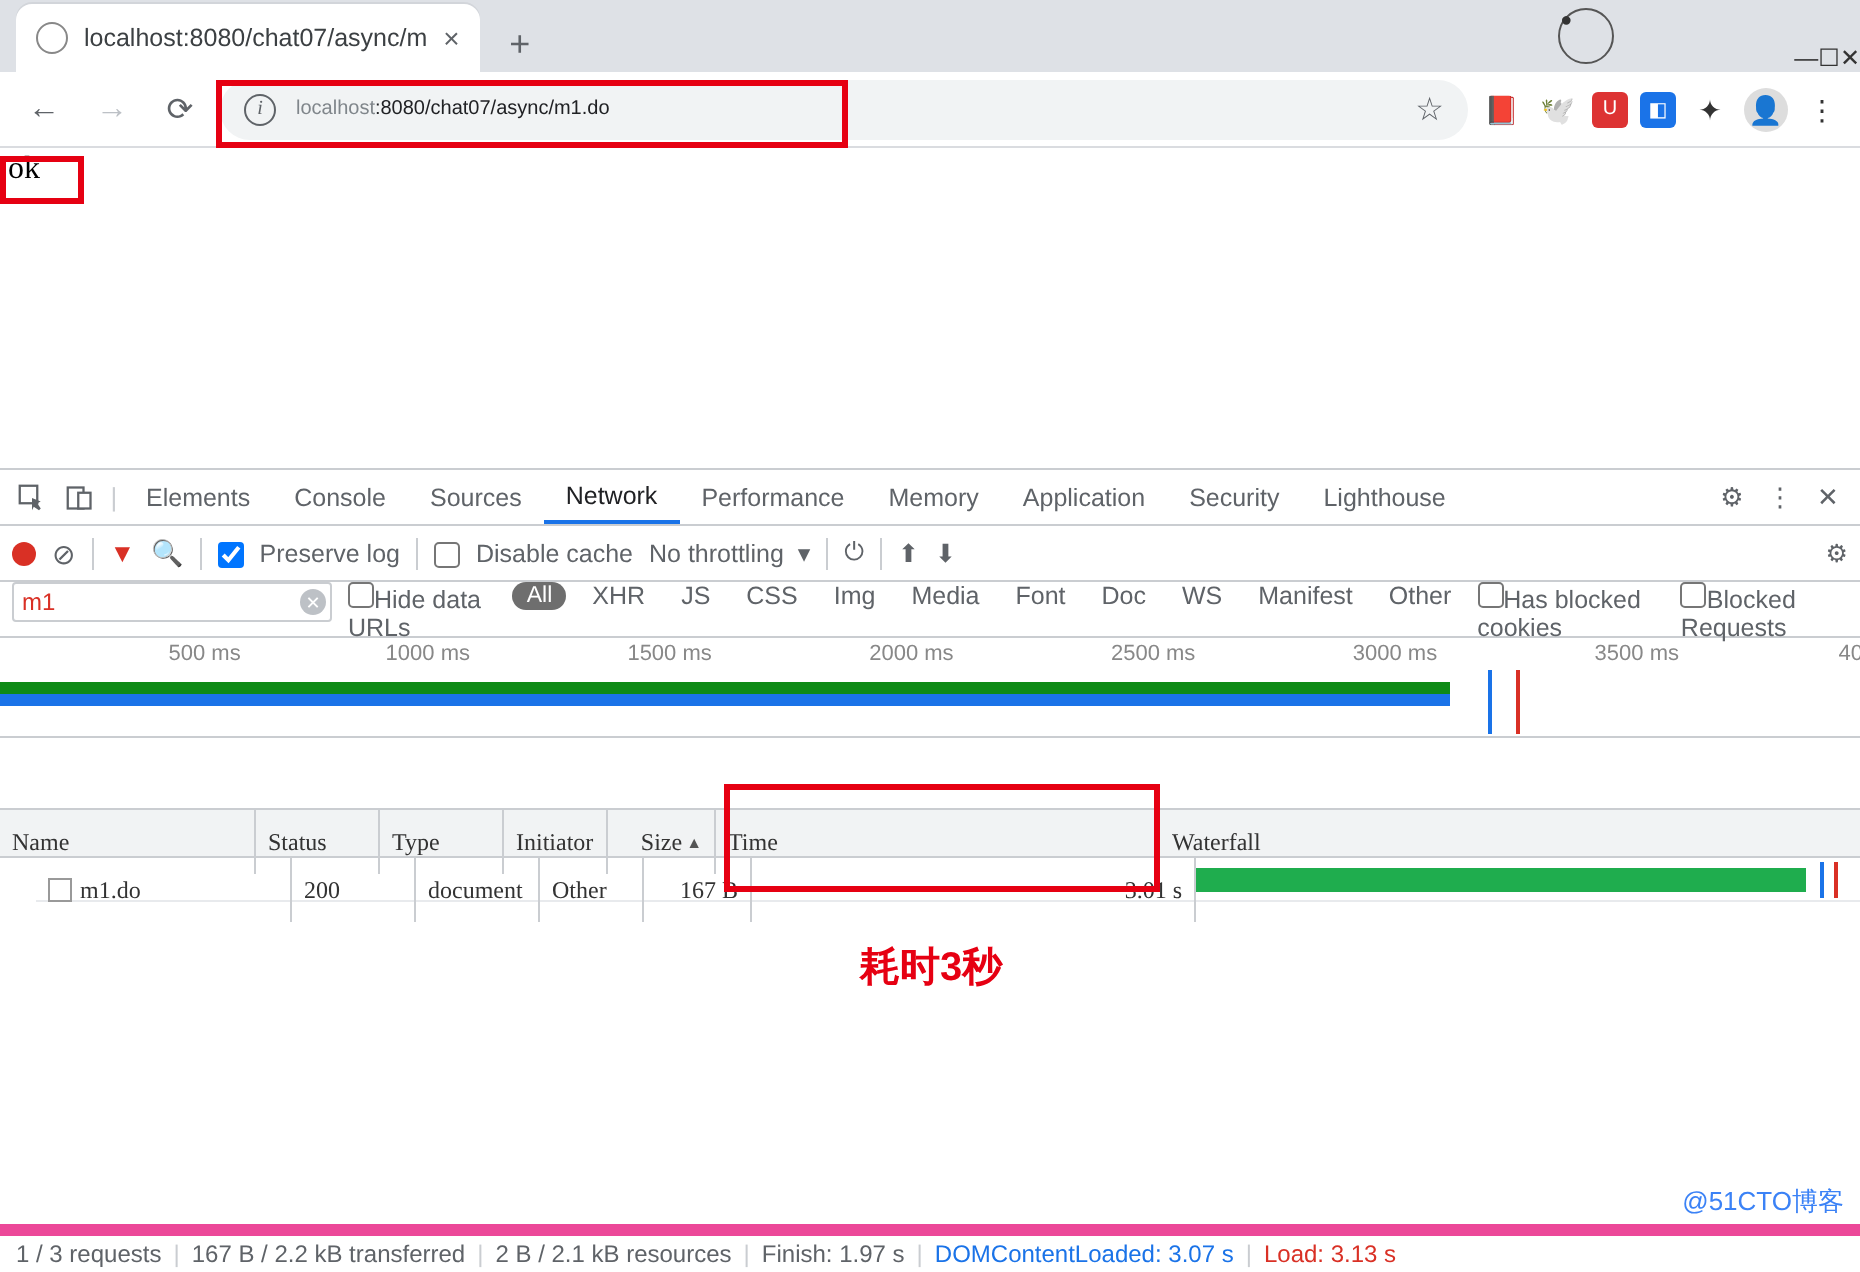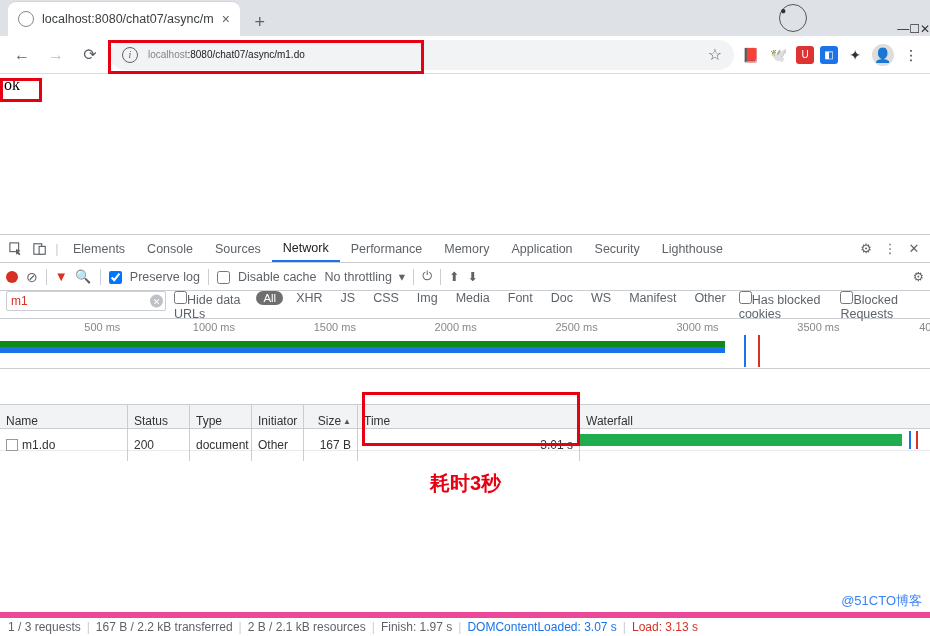--- a/index.html
+++ b/index.html
@@ -57,30 +57,30 @@
 .ovgreen { position: absolute; top: 0; height: 6px; background: #0e8a16; }
 .ovblue { position: absolute; top: 6px; height: 6px; background: #1a73e8; }
 .redline { position: absolute; top: -6px; width: 2px; height: 32px; background: #d93025; }
 .blueline { position: absolute; top: -6px; width: 2px; height: 32px; background: #1a73e8; }
 
 .gap { height: 36px; border-bottom: 1px solid #cacdd1; }
 
 
 .nettable { display: flex; flex-direction: column; }
 .nethead { display: flex; height: 24px; background: #f1f3f4; border-bottom: 1px solid #cacdd1; font-size: 12px; color: #333; }
-.nethead .col, .netrow .col { border-right: 1px solid #cacdd1; padding: 16px 6px; display: flex; align-items: center; }
+.nethead .col, .netrow .col { border-right: 1px solid #cacdd1; padding: 16px 6px; display: flex; align-items: center; font-family: Liberation Serif, serif; }
 .col-name { width: 128px; }
 .col-status { width: 62px; }
 .col-type { width: 62px; }
 .col-init { width: 52px; }
 .col-size { width: 54px; justify-content: flex-end; }
 .col-time { width: 222px; justify-content: flex-end; position: relative; }
 .col-wf { flex: 1; position: relative; }
 .sort-arrow { font-size: 8px; color: #555; margin-left: 2px; }
-.netrow { display: flex; height: 22px; font-size: 12px; color: #333; border-bottom: 1px solid #e8eaed; }
+.netrow { display: flex; height: 22px; font-size: 12px; color: #333; border-bottom: 1px solid #e8eaed; margin-left: 18px; }
 .netrow .fileico { width: 12px; height: 12px; border: 1px solid #999; margin-right: 4px; }
 .wf-bar { position: absolute; top: 5px; height: 12px; background: #1fad4e; }
 .wf-bluet { position: absolute; top: 2px; width: 2px; height: 18px; background: #1a73e8; }
 .wf-redt { position: absolute; top: 2px; width: 2px; height: 18px; background: #d93025; }
 
 .annot-text { position: absolute; color: #e60012; font-weight: bold; font-size: 20px; z-index: 101; font-family: "Microsoft YaHei", sans-serif; }
 
 
 .footer { position: absolute; bottom: 0; left: 0; right: 0; height: 24px; border-top: 6px solid #ec4899; display: flex; align-items: center; padding: 0 8px; font-size: 12px; color: #5f6368; gap: 0; background: #fff; }
 .footer .fsep { margin: 0 6px; color: #cacdd1; }

